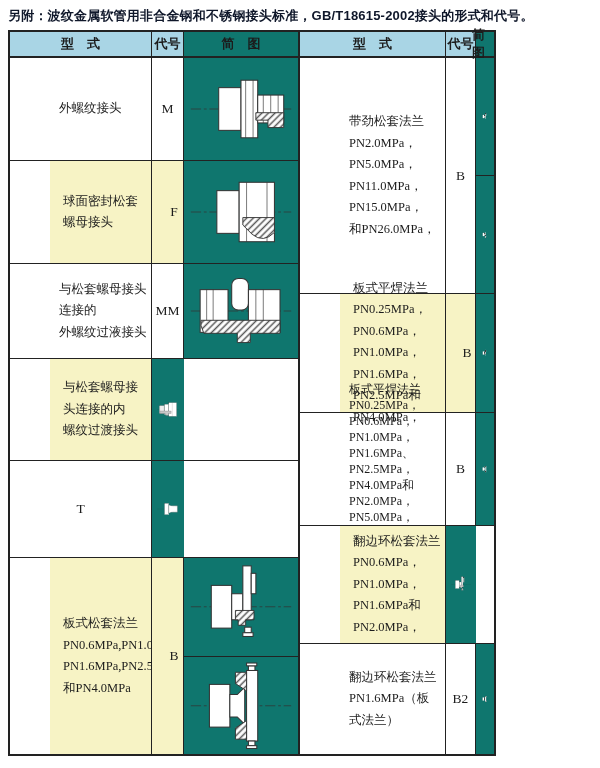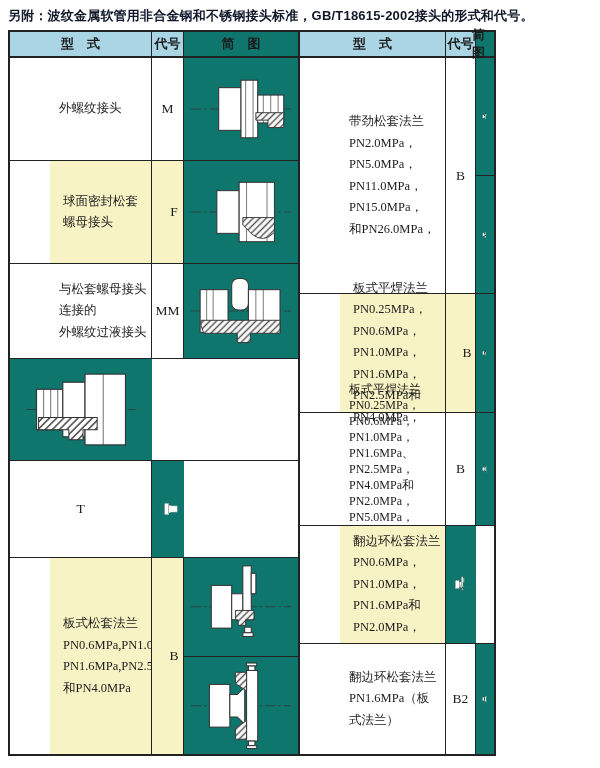--- a/index.html
+++ b/index.html
@@ -125,20 +125,22 @@
                 <line x1="72" y1="25" x2="72" y2="71" stroke-width="0.7"></line>
                 <line x1="80" y1="25" x2="80" y2="71" stroke-width="0.7"></line>
                 <path d="M13,58 H98 V72 H66 V82 H52 V72 H16 L13,64 Z" fill="url(#h3)" stroke="#333333" stroke-width="1"></path>
               </g>
             </svg>
           </div>
       </div>
     </div>
 
     <div class="row yl" style="height:102px">
+      <div class="c type"><span class="tx">与松套螺母接头连接的内
+螺纹过渡接头</span></div>
       <div class="c fig">
         <div class="sub">
             <svg viewBox="0 0 112 96" preserveAspectRatio="xMidYMid meet">
    <defs>
                 <pattern id="h4" width="5" height="5" patternUnits="userSpaceOnUse" patternTransform="rotate(45)">
      <rect width="5" height="5" fill="#fff"></rect>
                   <line x1="2.5" y1="0" x2="2.5" y2="5" stroke="#555" stroke-width="1.6"></line>
    </pattern>
               </defs>
    <g stroke="#333333" stroke-width="1.1" fill="none">

